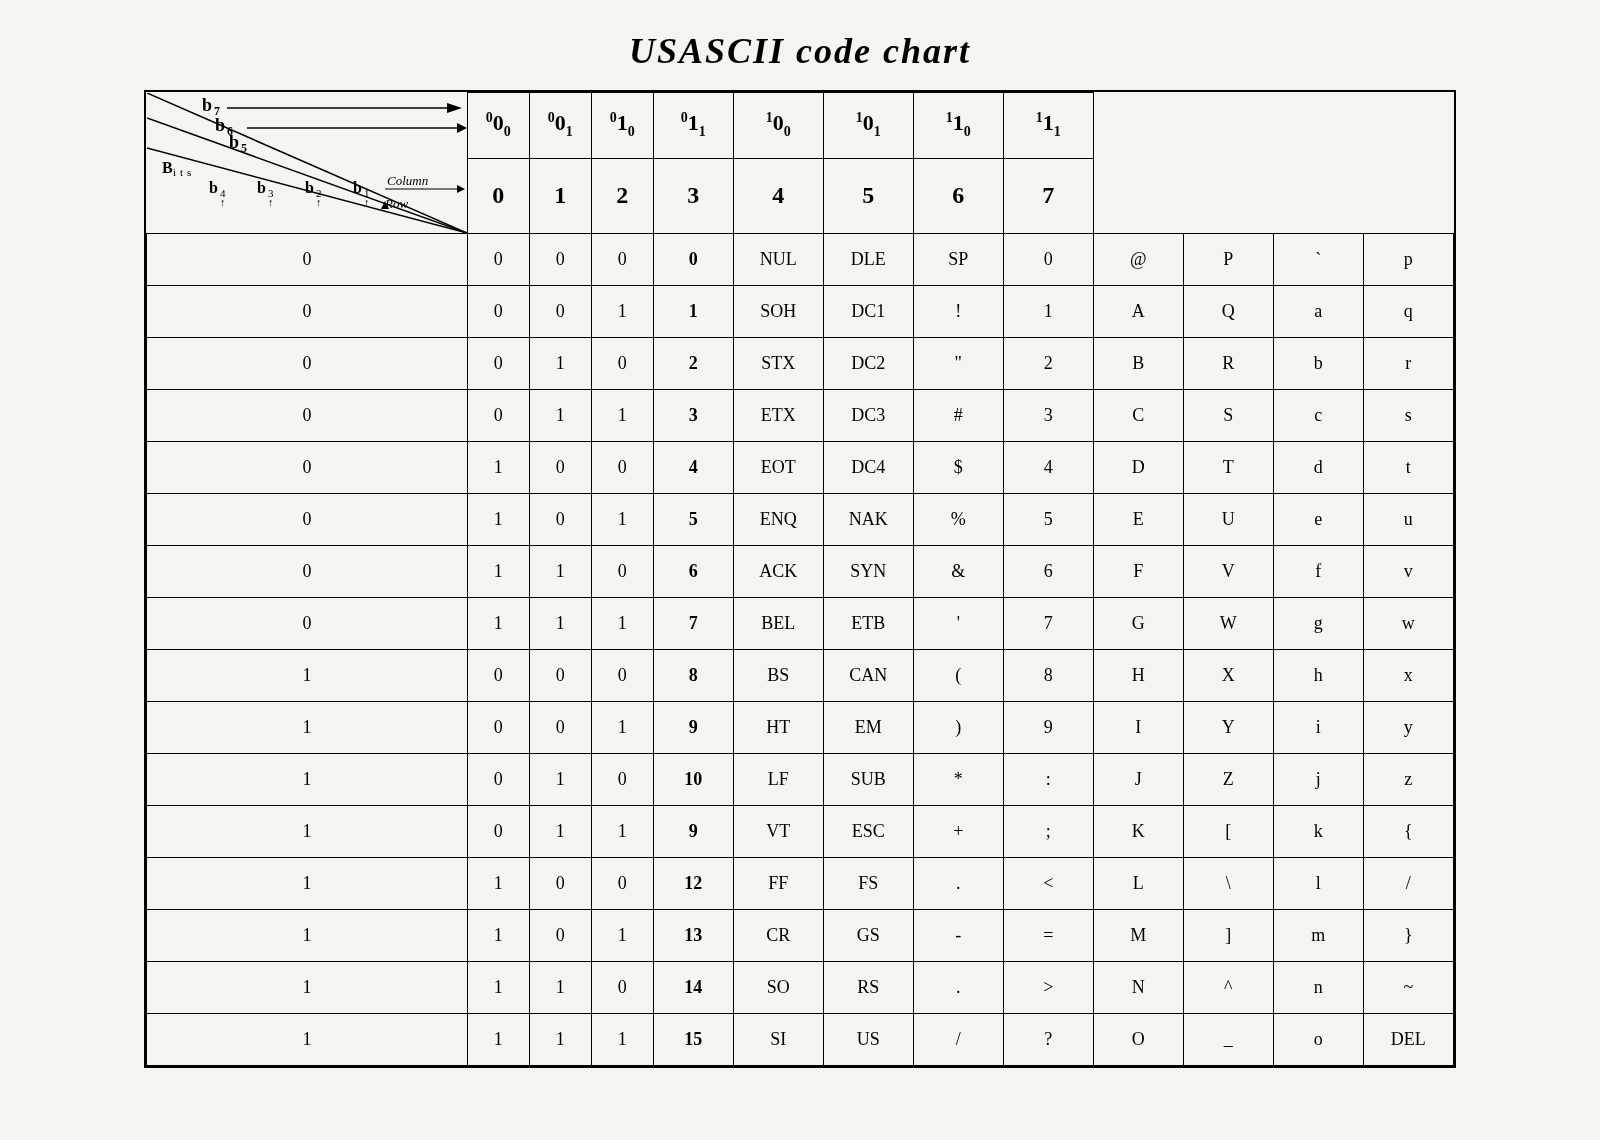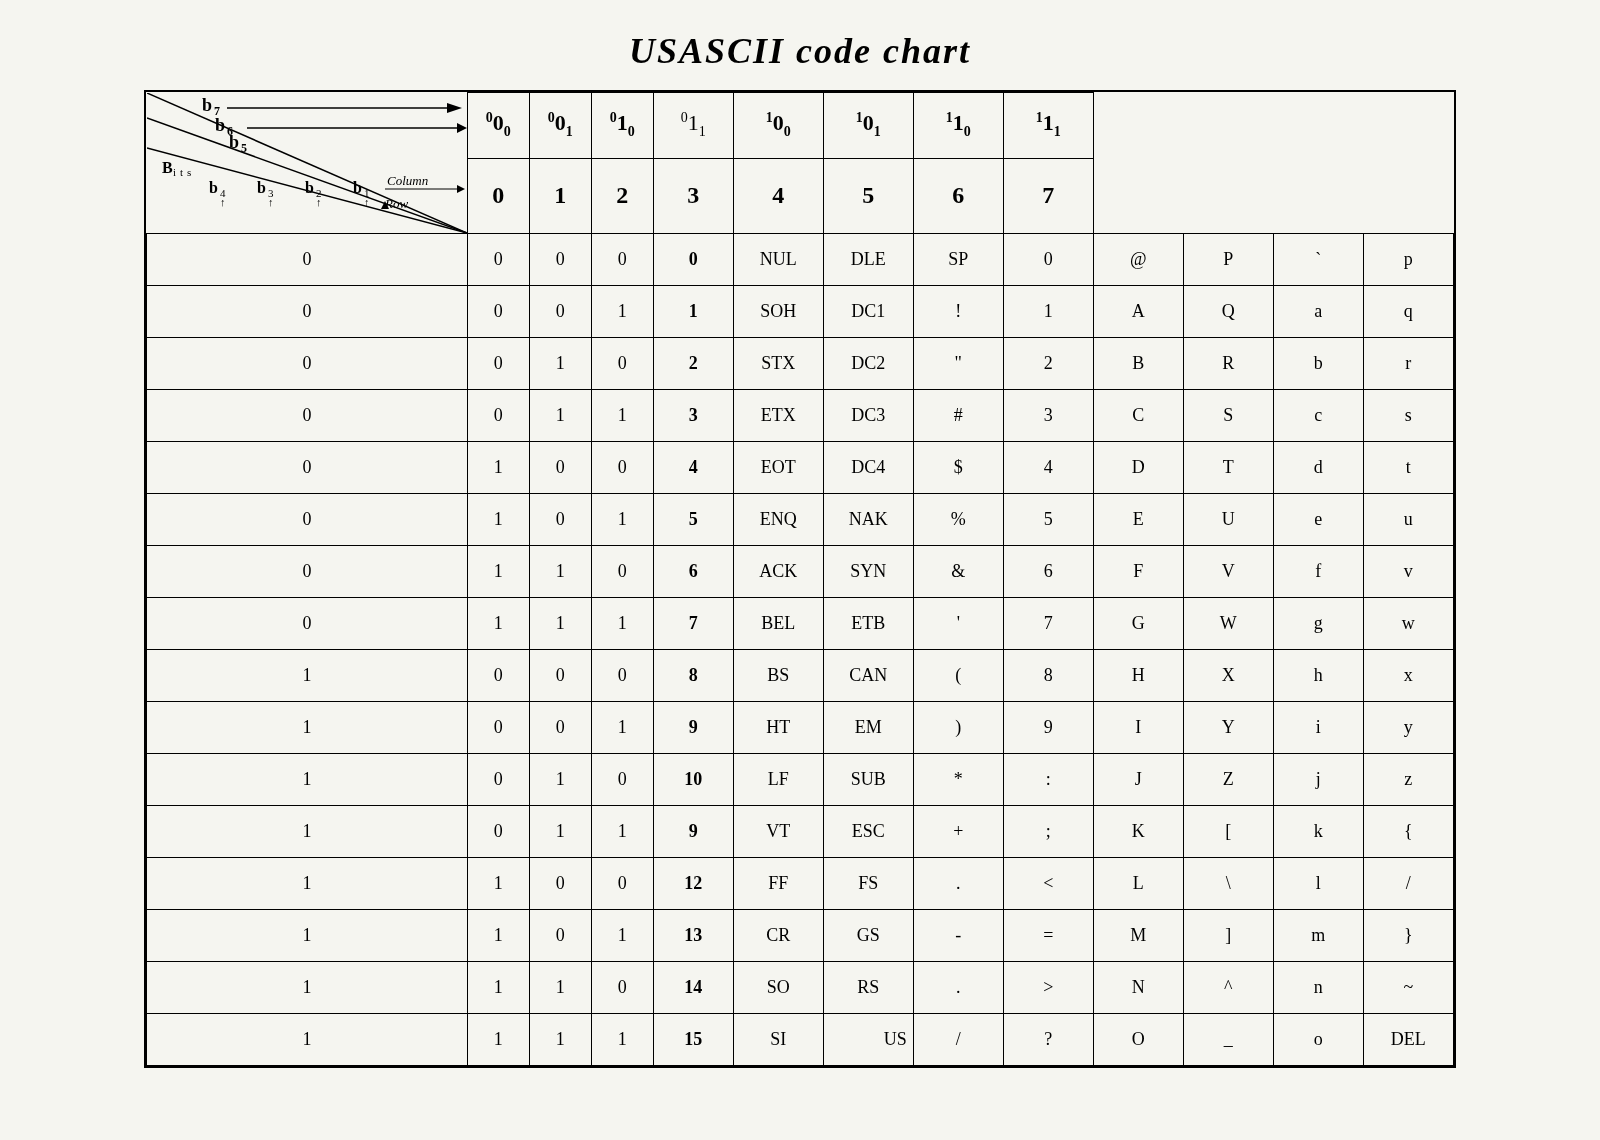--- a/index.html
+++ b/index.html
@@ -129,21 +129,21 @@
 
         <td class="col-header-cell" style="font-size:22px; font-weight:bold; height:46px;">
           <sup style="font-size:14px">0</sup>0<sub style="font-size:14px">0</sub>
         </td>
         <td class="col-header-cell" style="font-size:22px; font-weight:bold; height:46px;">
           <sup style="font-size:14px">0</sup>0<sub style="font-size:14px">1</sub>
         </td>
         <td class="col-header-cell" style="font-size:22px; font-weight:bold; height:46px;margin-left:48px;">
           <sup style="font-size:14px">0</sup>1<sub style="font-size:14px">0</sub>
         </td>
-        <td class="col-header-cell" style="font-size:22px; font-weight:normal; height:46px;">
+        <td class="col-header-cell" style="font-size:22px; font-weight:bold; height:46px;">
           <sup style="font-size:14px">0</sup>1<sub style="font-size:14px">1</sub>
         </td>
         <td class="col-header-cell" style="font-size:22px; font-weight:bold; height:46px;">
           <sup style="font-size:14px">1</sup>0<sub style="font-size:14px">0</sub>
         </td>
         <td class="col-header-cell" style="font-size:22px; font-weight:bold; height:46px;">
           <sup style="font-size:14px">1</sup>0<sub style="font-size:14px">1</sub>
         </td>
         <td class="col-header-cell" style="font-size:22px; font-weight:bold; height:46px;">
           <sup style="font-size:14px">1</sup>1<sub style="font-size:14px">0</sub>
@@ -390,21 +390,21 @@
           <td style="width: 90px;">n</td>
           <td style="width: 90px;">~</td>
         </tr>
         <tr class="row-data">
           <td style="width: 52px; min-width: 52px;">1</td>
           <td style="width: 52px; min-width: 52px;">1</td>
           <td style="width: 52px; min-width: 52px;">1</td>
           <td style="width: 52px; min-width: 52px;">1</td>
           <td style="width: 80px; font-weight: bold; margin-top: 16px;">15</td>
           <td style="width: 90px;">SI</td>
-          <td style="width: 90px; text-align: right;">US</td>
+          <td style="width: 90px;">US</td>
           <td style="width: 90px;">/</td>
           <td style="width: 90px;">?</td>
           <td style="width: 90px;">O</td>
           <td style="width: 90px;">_</td>
           <td style="width: 90px;">o</td>
           <td style="width: 90px;">DEL</td>
         </tr>
       </tbody>
   </table>
 </div>

